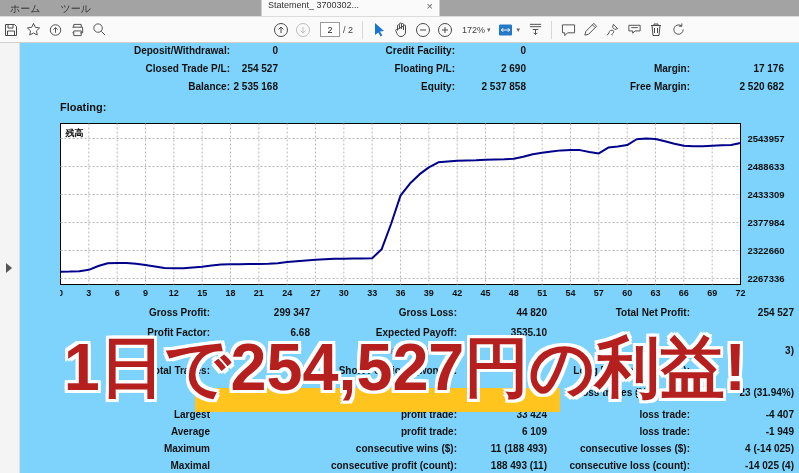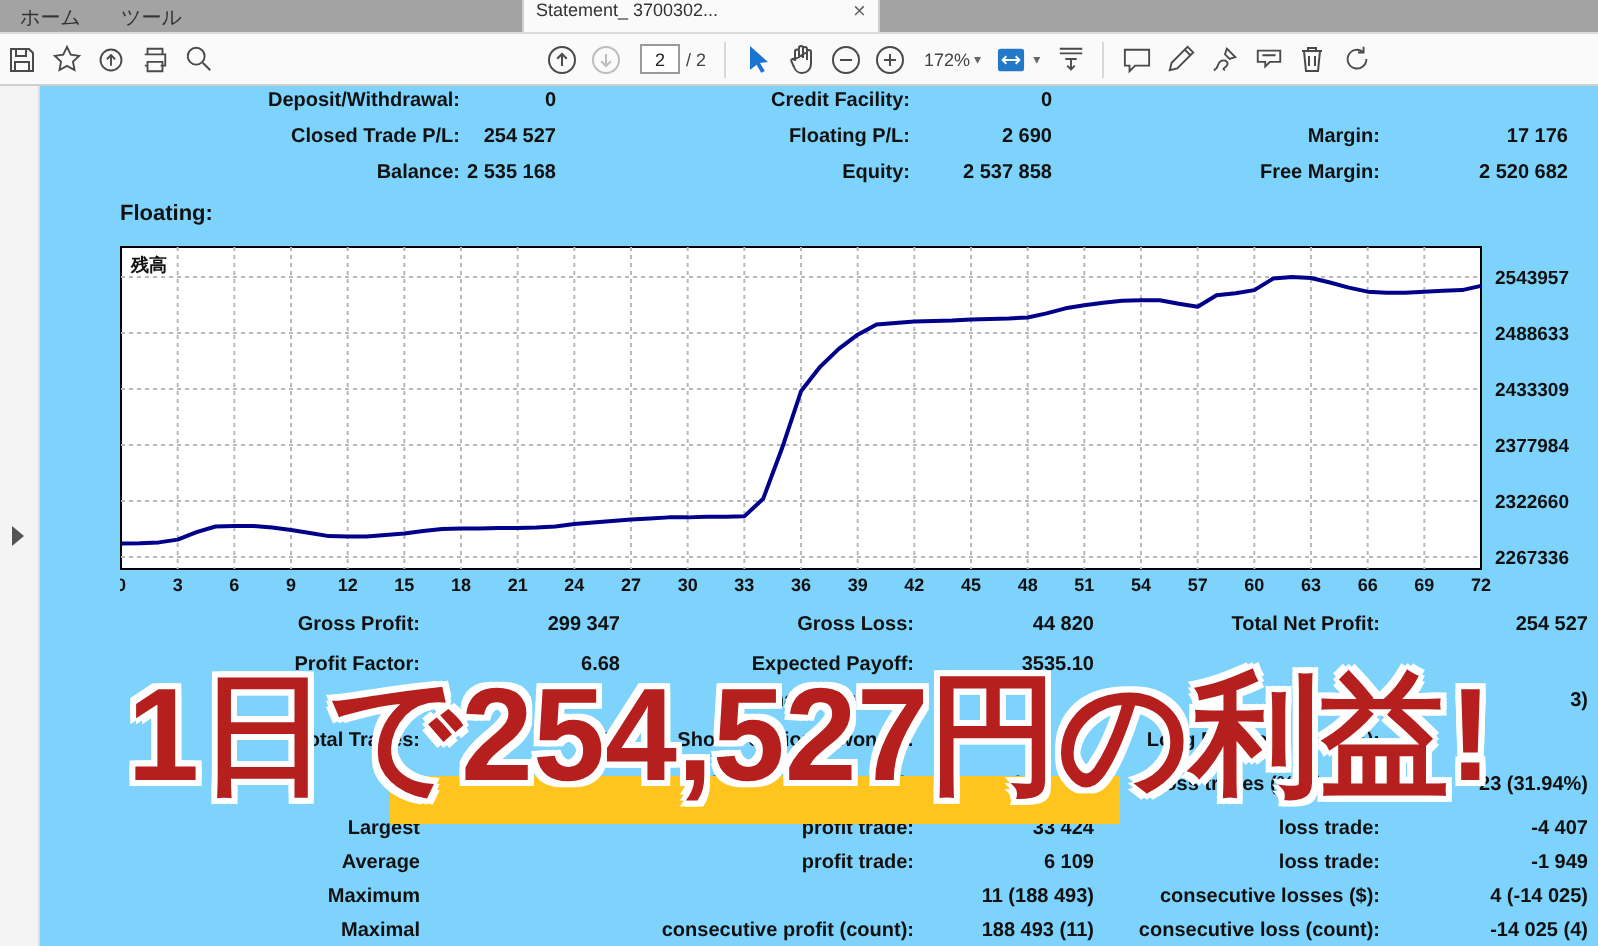--- a/index.html
+++ b/index.html
@@ -342,20 +342,21 @@
           <div class="cell ca">Average</div>
           <div class="cell cb"></div>
           <div class="cell cc">profit trade:</div>
           <div class="cell cd">6 109</div>
           <div class="cell ce">loss trade:</div>
           <div class="cell cf">-1 949</div>
         </div>
         <div class="row gb" style="top: 400px;">
           <div class="cell ca">Maximum</div>
           <div class="cell cb"></div>
+          <div class="cell cc">consecutive wins ($):</div>
           <div class="cell cd">11 (188 493)</div>
           <div class="cell ce">consecutive losses ($):</div>
           <div class="cell cf">4 (-14 025)</div>
         </div>
         <div class="row gb" style="top: 417px;">
           <div class="cell ca">Maximal</div>
           <div class="cell cb"></div>
           <div class="cell cc">consecutive profit (count):</div>
           <div class="cell cd">188 493 (11)</div>
           <div class="cell ce">consecutive loss (count):</div>

